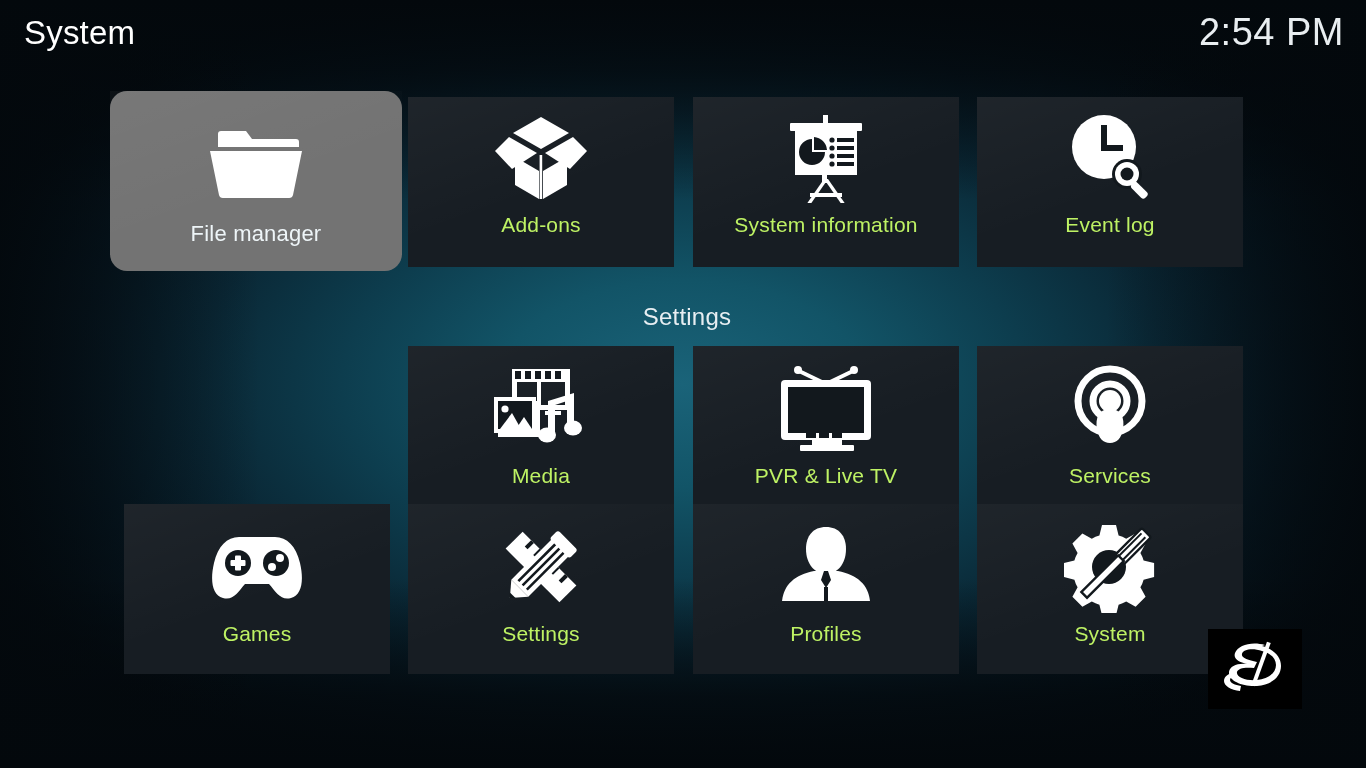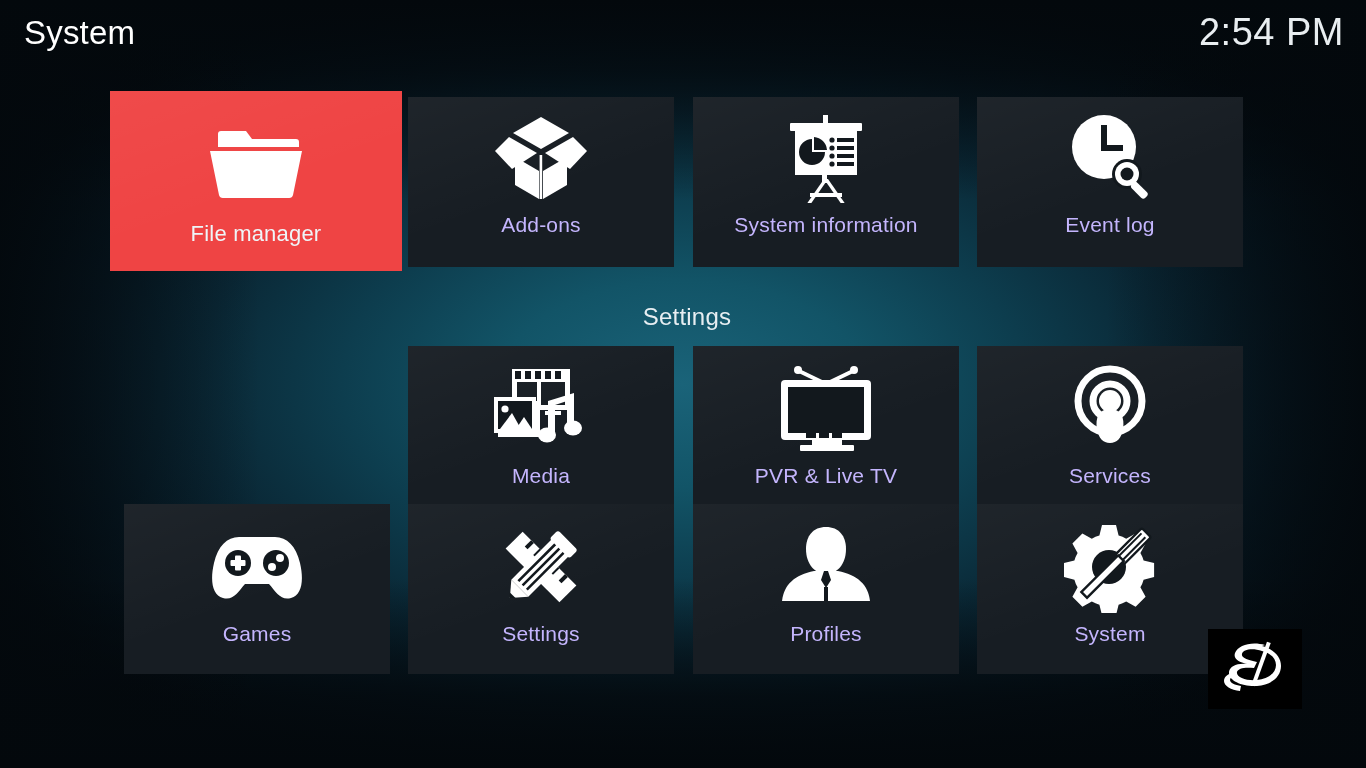--- a/index.html
+++ b/index.html
@@ -75,29 +75,30 @@
     align-items:center;
     justify-content:flex-start;
   }
   .tile::after {
     content:"";
     position:absolute; inset:0;
     background:linear-gradient(160deg, rgba(255,255,255,0.035) 0%, rgba(255,255,255,0) 55%);
     pointer-events:none;
   }
   .tile.focused {
-    background:#ef4444;
+    background:#737373;
+    border-radius:17px;
   }
   .tile .icon-wrap {
     position:relative; z-index:2;
     display:flex; align-items:center; justify-content:center;
   }
   .tile .tile-label {
     position:relative; z-index:2;
-    color:#c4b5fd;
+    color:#bef264;
     font-size:21px;
     font-weight:400;
     letter-spacing:0.2px;
     white-space:nowrap;
   }
   .tile.focused .tile-label {
     color:#eef5f8;
   }
 
   

